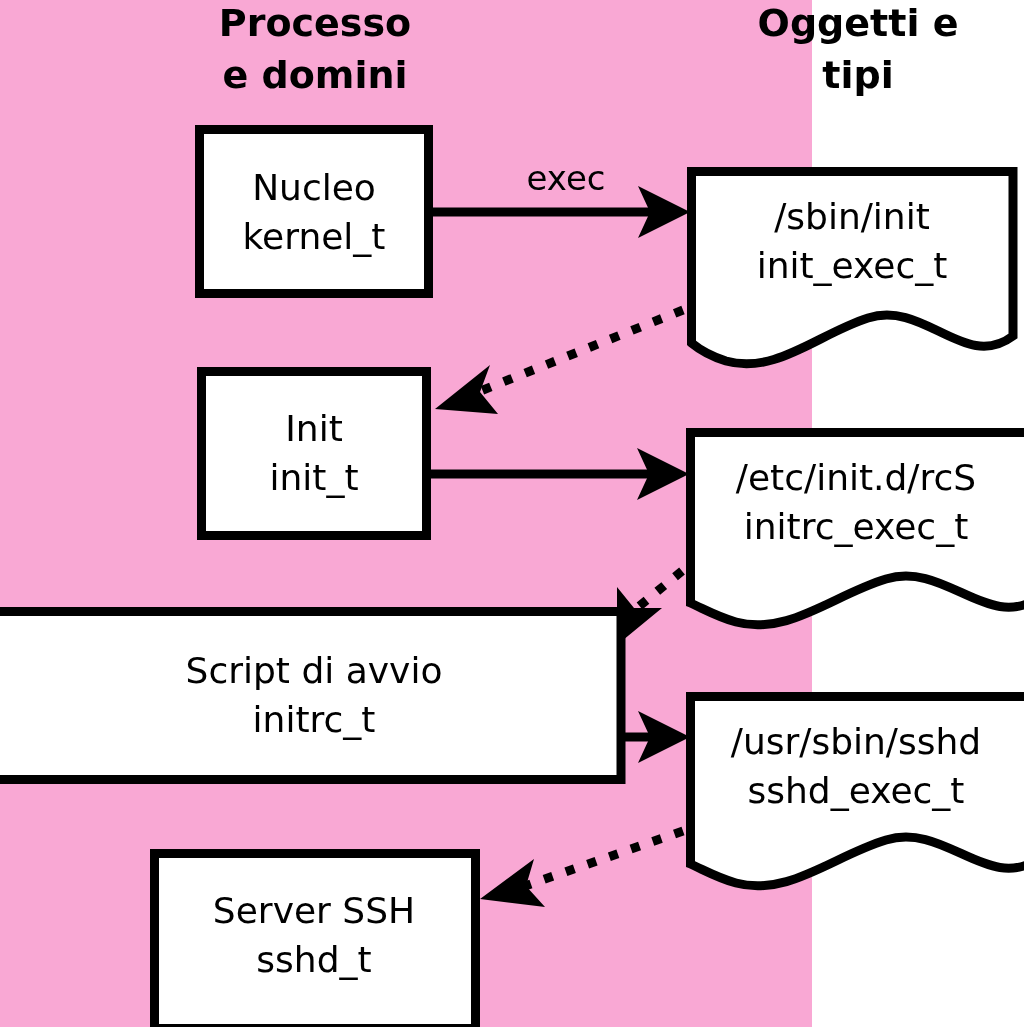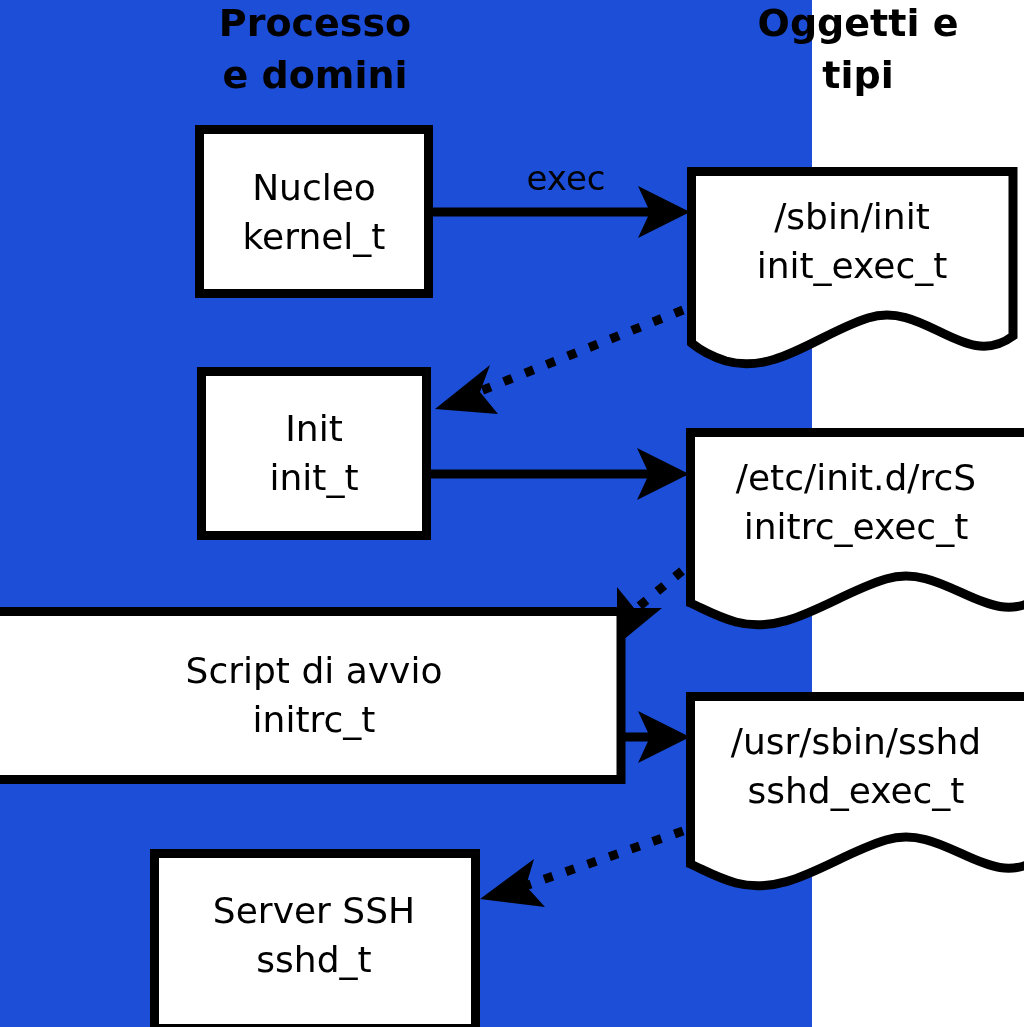--- a/index.html
+++ b/index.html
@@ -10,21 +10,21 @@
   body {
     width: 1024px;
     height: 1027px;
     overflow: hidden;
     font-family: "DejaVu Sans", sans-serif;
   }
   #diagram-root {
     position: relative;
     width: 812px;
     height: 1027px;
-    background: #1d4ed8;
+    background: #f9a8d4;
   }
   svg#diagram-svg {
     display: block;
     width: 1024px;
     height: 1027px;
   }
   .col-header {
     font-family: "DejaVu Sans", sans-serif;
     font-weight: bold;
     font-size: 38px;

